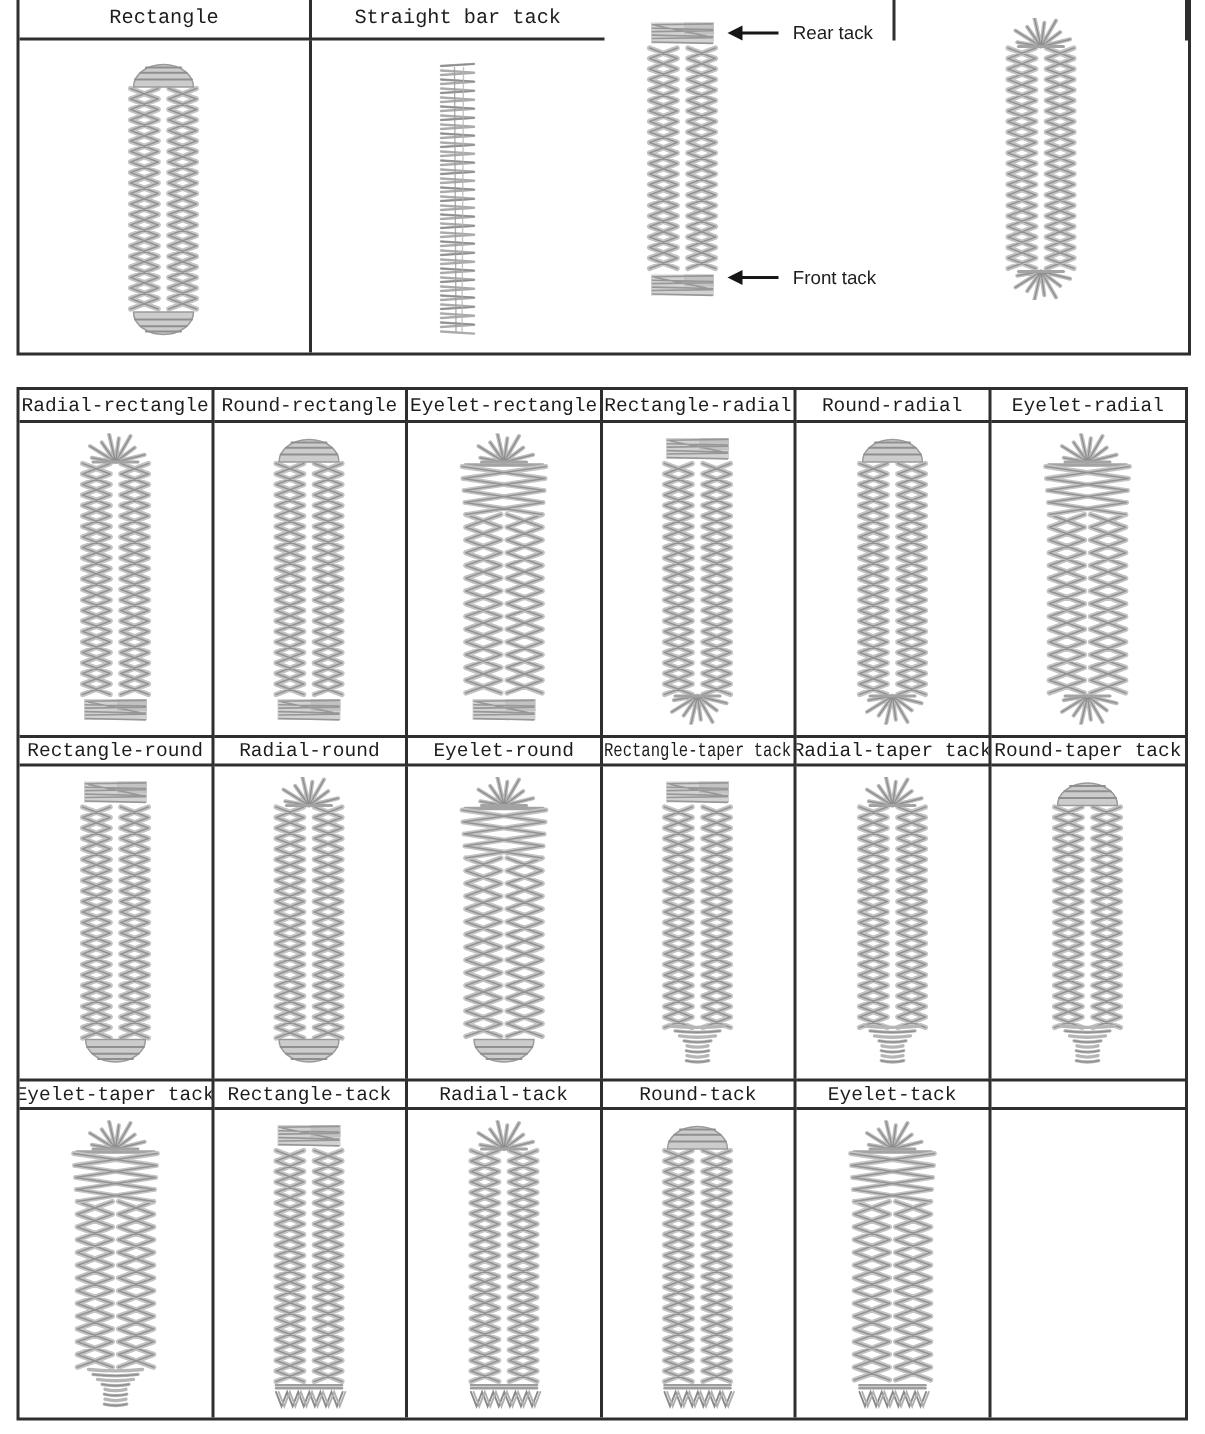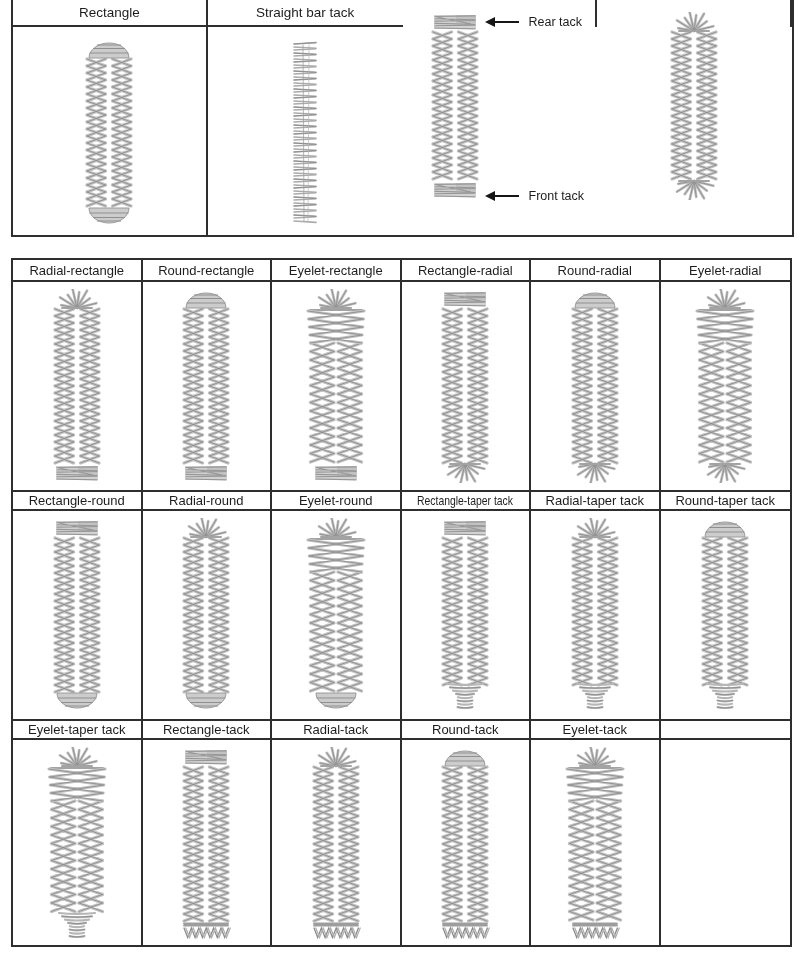--- a/index.html
+++ b/index.html
@@ -5,21 +5,21 @@
   html,body{margin:0;padding:0;background:#ffffff;}
   .page{position:relative;width:803px;height:956px;background:#ffffff;
         font-family:"Liberation Sans",sans-serif;color:#1d1d1d;overflow:hidden;}
   .tbl{position:absolute;border:2px solid #2e2e2e;display:grid;background:#fff;}
   #t1{left:11px;top:-2px;width:779px;height:235px;
       grid-template-columns:repeat(4,1fr);grid-template-rows:27px 1fr;}
   #t2{left:11px;top:258px;width:777px;height:685px;
       grid-template-columns:repeat(6,1fr);grid-template-rows:22px 208px 21px 208px 21px auto;}
   .hcell,.lcell{display:flex;align-items:center;justify-content:center;
       border-right:2px solid #2e2e2e;border-bottom:2px solid #2e2e2e;
-      font-size:13.5px;white-space:nowrap;overflow:hidden;}
+      font-size:13.5px;white-space:nowrap;overflow:hidden;font-family:Liberation Mono, monospace;}
   .lcell{font-size:13px;border-top:2px solid #2e2e2e;text-align:right;}
   .lcell.row0{border-top:none;}
   .lastcol{border-right:none !important;}
   .icell{position:relative;border-right:2px solid #2e2e2e;text-align:right;}
   .icell svg{position:absolute;left:50%;margin-left:-32px;top:12px;}
   #t2 .icell svg{top:7px;}
   .icell.shift svg{left:20px;margin-left:0;}
   .cond{transform:scaleX(0.8);transform-origin:center;display:inline-block;}
   .anno{position:absolute;left:82px;display:flex;align-items:center;height:16px;}
   .arrow{position:relative;width:25px;height:2px;background:#161616;margin-left:9px;}
@@ -46,21 +46,21 @@
           <rect x="33" y="3" width="20" height="8" fill="#c2c2c2"></rect>
           <path d="M12 4.5L52 3.9M12 6.8L52 7.7M12 9.1L52 8.5M12 11.399999999999999L52 12.299999999999999M12 13.7L52 13.1M12 16L52 16.9M14 5L48 12" stroke="#979797" stroke-width="1.1" fill="none" stroke-linecap="round" opacity="1"></path>
           <rect x="11" y="171" width="42" height="14" fill="#d2d2d2"></rect>
           <rect x="33" y="171" width="20" height="8" fill="#c2c2c2"></rect>
           <path d="M12 172.5L52 171.9M12 174.8L52 175.70000000000002M12 177.1L52 176.5M12 179.4L52 180.3M12 181.7L52 181.1M12 184L52 184.9M14 173L48 180" stroke="#979797" stroke-width="1.1" fill="none" stroke-linecap="round" opacity="1"></path>
         </svg>
         <div class="anno" style="top: 14px;">
           <span class="arrow"></span>
           <span class="atext">Rear tack</span>
         </div>
-        <div class="anno" style="top: 188px;">
+        <div class="anno" style="top: 177px;">
           <span class="arrow"></span>
           <span class="atext">Front tack</span>
         </div>
       </div>
       <div class="icell">
         <svg viewBox="0 0 64 188" width="64" height="188">
           <path d="M10 20.0L28.5 27.0M28.5 20.0L10 27.0M10 27.0L28.5 34.0M28.5 27.0L10 34.0M10 34.0L28.5 41.0M28.5 34.0L10 41.0M10 41.0L28.5 48.0M28.5 41.0L10 48.0M10 48.0L28.5 55.0M28.5 48.0L10 55.0M10 55.0L28.5 62.0M28.5 55.0L10 62.0M10 62.0L28.5 69.0M28.5 62.0L10 69.0M10 69.0L28.5 76.0M28.5 69.0L10 76.0M10 76.0L28.5 83.0M28.5 76.0L10 83.0M10 83.0L28.5 90.0M28.5 83.0L10 90.0M10 90.0L28.5 97.0M28.5 90.0L10 97.0M10 97.0L28.5 104.0M28.5 97.0L10 104.0M10 104.0L28.5 111.0M28.5 104.0L10 111.0M10 111.0L28.5 118.0M28.5 111.0L10 118.0M10 118.0L28.5 125.0M28.5 118.0L10 125.0M10 125.0L28.5 132.0M28.5 125.0L10 132.0M10 132.0L28.5 139.0M28.5 132.0L10 139.0M10 139.0L28.5 146.0M28.5 139.0L10 146.0M10 146.0L28.5 153.0M28.5 146.0L10 153.0M10 153.0L28.5 160.0M28.5 153.0L10 160.0M10 160.0L28.5 167.0M28.5 160.0L10 167.0M35.5 20.0L54 27.0M54 20.0L35.5 27.0M35.5 27.0L54 34.0M54 27.0L35.5 34.0M35.5 34.0L54 41.0M54 34.0L35.5 41.0M35.5 41.0L54 48.0M54 41.0L35.5 48.0M35.5 48.0L54 55.0M54 48.0L35.5 55.0M35.5 55.0L54 62.0M54 55.0L35.5 62.0M35.5 62.0L54 69.0M54 62.0L35.5 69.0M35.5 69.0L54 76.0M54 69.0L35.5 76.0M35.5 76.0L54 83.0M54 76.0L35.5 83.0M35.5 83.0L54 90.0M54 83.0L35.5 90.0M35.5 90.0L54 97.0M54 90.0L35.5 97.0M35.5 97.0L54 104.0M54 97.0L35.5 104.0M35.5 104.0L54 111.0M54 104.0L35.5 111.0M35.5 111.0L54 118.0M54 111.0L35.5 118.0M35.5 118.0L54 125.0M54 118.0L35.5 125.0M35.5 125.0L54 132.0M54 125.0L35.5 132.0M35.5 132.0L54 139.0M54 132.0L35.5 139.0M35.5 139.0L54 146.0M54 139.0L35.5 146.0M35.5 146.0L54 153.0M54 146.0L35.5 153.0M35.5 153.0L54 160.0M54 153.0L35.5 160.0M35.5 160.0L54 167.0M54 160.0L35.5 167.0" stroke="#c4c4c4" stroke-width="3.4" fill="none" stroke-linecap="round" opacity="1"></path>
           <path d="M10 20.0L28.5 27.0M28.5 20.0L10 27.0M10 27.0L28.5 34.0M28.5 27.0L10 34.0M10 34.0L28.5 41.0M28.5 34.0L10 41.0M10 41.0L28.5 48.0M28.5 41.0L10 48.0M10 48.0L28.5 55.0M28.5 48.0L10 55.0M10 55.0L28.5 62.0M28.5 55.0L10 62.0M10 62.0L28.5 69.0M28.5 62.0L10 69.0M10 69.0L28.5 76.0M28.5 69.0L10 76.0M10 76.0L28.5 83.0M28.5 76.0L10 83.0M10 83.0L28.5 90.0M28.5 83.0L10 90.0M10 90.0L28.5 97.0M28.5 90.0L10 97.0M10 97.0L28.5 104.0M28.5 97.0L10 104.0M10 104.0L28.5 111.0M28.5 104.0L10 111.0M10 111.0L28.5 118.0M28.5 111.0L10 118.0M10 118.0L28.5 125.0M28.5 118.0L10 125.0M10 125.0L28.5 132.0M28.5 125.0L10 132.0M10 132.0L28.5 139.0M28.5 132.0L10 139.0M10 139.0L28.5 146.0M28.5 139.0L10 146.0M10 146.0L28.5 153.0M28.5 146.0L10 153.0M10 153.0L28.5 160.0M28.5 153.0L10 160.0M10 160.0L28.5 167.0M28.5 160.0L10 167.0M35.5 20.0L54 27.0M54 20.0L35.5 27.0M35.5 27.0L54 34.0M54 27.0L35.5 34.0M35.5 34.0L54 41.0M54 34.0L35.5 41.0M35.5 41.0L54 48.0M54 41.0L35.5 48.0M35.5 48.0L54 55.0M54 48.0L35.5 55.0M35.5 55.0L54 62.0M54 55.0L35.5 62.0M35.5 62.0L54 69.0M54 62.0L35.5 69.0M35.5 69.0L54 76.0M54 69.0L35.5 76.0M35.5 76.0L54 83.0M54 76.0L35.5 83.0M35.5 83.0L54 90.0M54 83.0L35.5 90.0M35.5 90.0L54 97.0M54 90.0L35.5 97.0M35.5 97.0L54 104.0M54 97.0L35.5 104.0M35.5 104.0L54 111.0M54 104.0L35.5 111.0M35.5 111.0L54 118.0M54 111.0L35.5 118.0M35.5 118.0L54 125.0M54 118.0L35.5 125.0M35.5 125.0L54 132.0M54 125.0L35.5 132.0M35.5 132.0L54 139.0M54 132.0L35.5 139.0M35.5 139.0L54 146.0M54 139.0L35.5 146.0M35.5 146.0L54 153.0M54 146.0L35.5 153.0M35.5 153.0L54 160.0M54 153.0L35.5 160.0M35.5 160.0L54 167.0M54 160.0L35.5 167.0" stroke="#8b8b8b" stroke-width="1" fill="none" stroke-linecap="round" opacity="0.85"></path>
           <path d="M32 19L16.2 16.2M32 19L15.0 8.4M32 19L22.8 5.9M32 19L27.5 -0.5M32 19L34.2 3.2M32 19L42.0 1.7M32 19L44.8 9.4M32 19L51.4 14.2" stroke="#bcbcbc" stroke-width="2.7" fill="none" stroke-linecap="round" opacity="1"></path>
           <path d="M32 19L16.2 16.2M32 19L15.0 8.4M32 19L22.8 5.9M32 19L27.5 -0.5M32 19L34.2 3.2M32 19L42.0 1.7M32 19L44.8 9.4M32 19L51.4 14.2" stroke="#868686" stroke-width="0.9" fill="none" stroke-linecap="round" opacity="0.85"></path>

